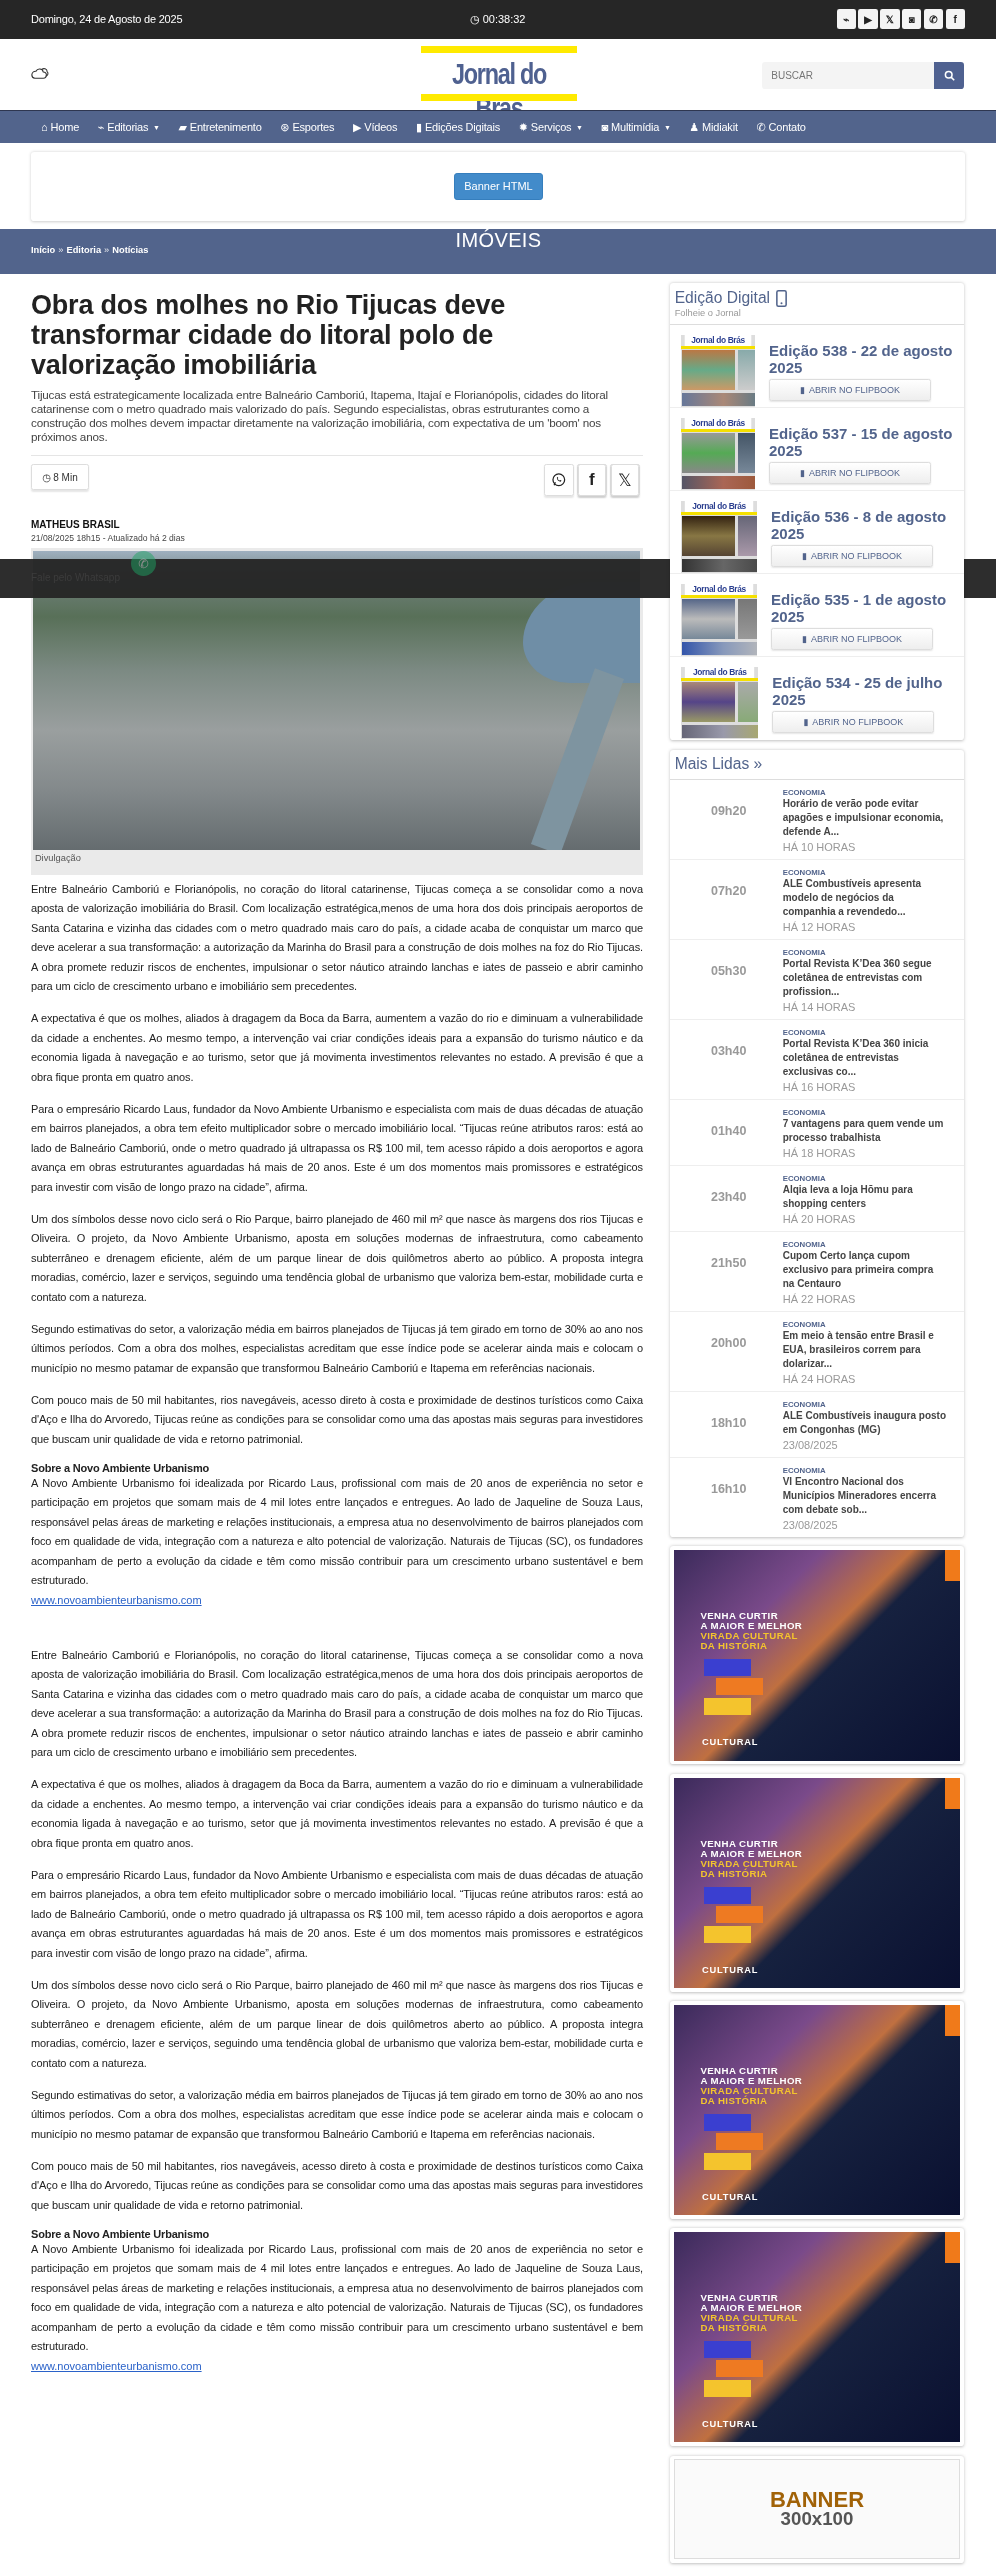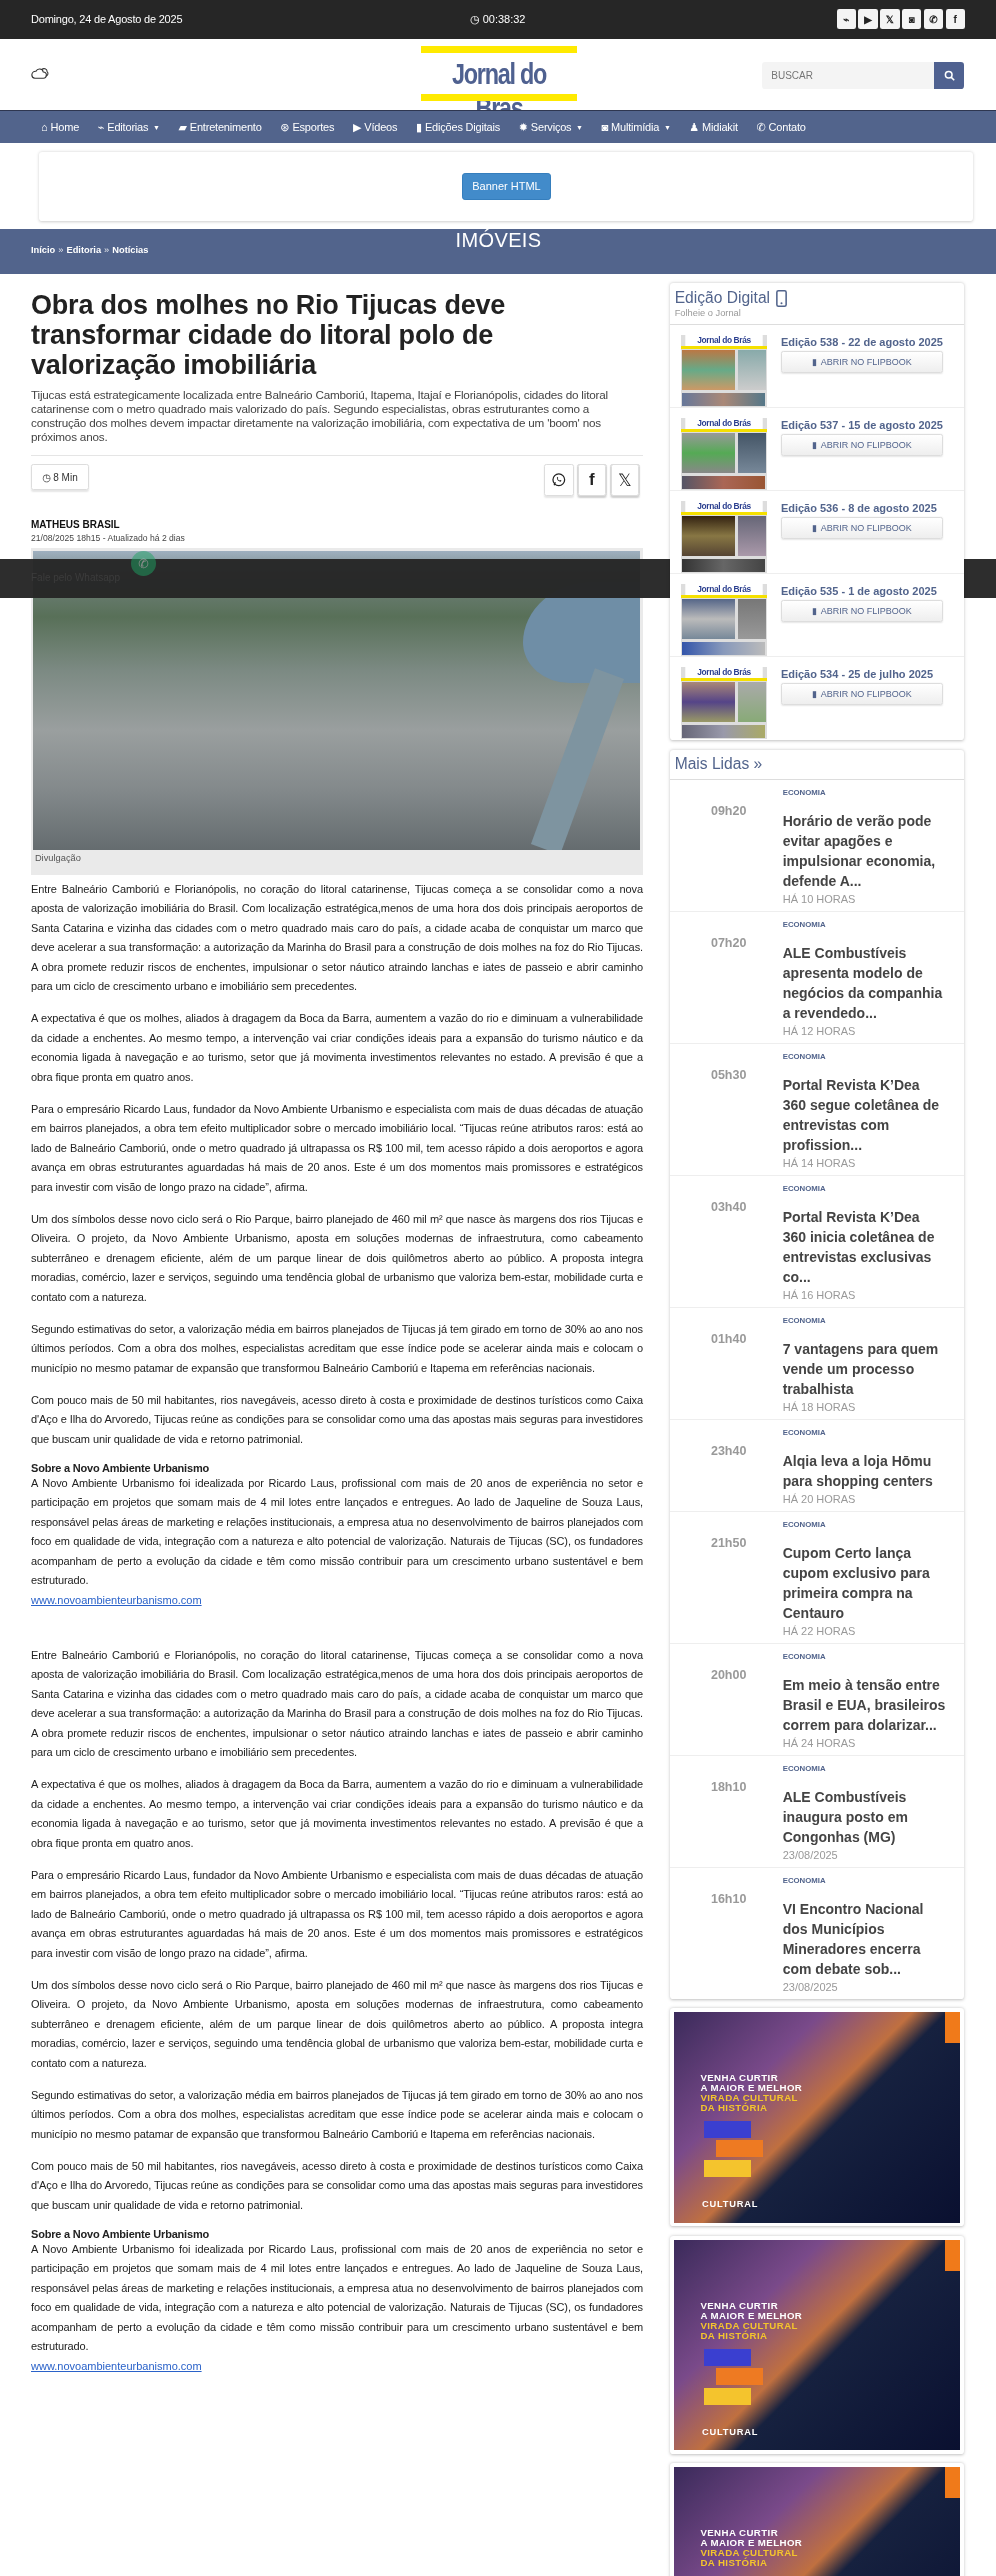--- a/index.html
+++ b/index.html
@@ -19,21 +19,21 @@
 .logo .bar.t{top:0}.logo .bar.b{top:48px}
 .logo .txt{position:absolute;left:0;top:11px;width:156px;text-align:center;font-family:"Liberation Sans Narrow","Liberation Sans",sans-serif;font-weight:bold;font-size:30px;color:#4f6190;letter-spacing:-1.6px;transform:scaleX(.78);transform-origin:center}
 .search{position:absolute;left:762px;top:23.4px;width:202px;height:26.5px;display:flex}
 .search input{width:173px;height:26.5px;border:none;background:#f4f4f4;padding-left:9.3px;font-size:10px;color:#999;border-radius:3.1px 0 0 3.1px;font-family:"Liberation Sans",sans-serif}
 .search button{width:30px;height:26.5px;background:#4f6190;border:none;border-radius:0 3.1px 3.1px 0;color:#fff;display:flex;align-items:center;justify-content:center}
 
 .nav{position:absolute;top:110px;left:0;width:997px;height:33px;background:#52648c;border-top:1.6px solid #2e3650;display:flex;align-items:center;padding-left:41px;gap:0}
 .nav a{color:#fff;font-size:11px;margin-right:18.7px;display:flex;align-items:center;gap:3.1px;letter-spacing:-0.2px}
 .nav .caret{font-size:7px;margin-left:1.6px}
 
-.bannerbox{position:absolute;top:152px;left:39px;width:934px;height:69px;background:#fff;border-radius:3.1px;box-shadow:0 0.8px 3.1px rgba(0,0,0,.2)}
+.bannerbox{position:absolute;top:152px;left:31px;width:934px;height:69px;background:#fff;border-radius:3.1px;box-shadow:0 0.8px 3.1px rgba(0,0,0,.2)}
 .bannerbtn{position:absolute;left:423px;top:21px;width:89px;height:26.5px;background:#428bca;color:#fff;border:0.8px solid #357ebd;border-radius:3.1px;font-size:11px;font-family:"Liberation Sans",sans-serif}
 
 .sectionbar{position:absolute;top:229px;left:0;width:997px;height:45px;background:#52648c;color:#fff}
 .crumbs{position:absolute;left:31px;top:16.4px;font-size:9.3px;font-weight:bold;display:flex;gap:3px}
 .crumbs .sep{font-weight:normal;opacity:.85}
 .sectitle{position:absolute;left:0;width:997px;top:0;text-align:center;font-size:20px;letter-spacing:0.4px}
 
 .article{position:absolute;left:31px;top:290px;width:612px}
 h1.title{font-size:27px;line-height:30px;font-weight:bold;color:#222;letter-spacing:-0.2px}
 .lead{margin-top:7.8px;font-size:11.7px;line-height:14px;color:#444;letter-spacing:-0.2px}
@@ -67,28 +67,28 @@
 .panel-head .s{font-size:9.3px;color:#999;margin-top:1.6px}
 .ed-item{display:flex;padding:9.3px 4.7px 6.2px;border-bottom:0.8px solid #eee;height:83px}
 .ed-item:last-child{border-bottom:none}
 .ed-thumb{width:86px;height:72px;margin-left:6.2px;background:#ddd;position:relative;overflow:hidden}
 .ed-thumb .mast{position:absolute;top:0;left:0;width:100%;height:11px;background:#fff;color:#2b3f8f;font-weight:bold;font-size:9.3px;text-align:center;line-height:11px;letter-spacing:-0.4px;transform:scaleX(.9)}
 .ed-thumb .yl{position:absolute;top:11px;left:0;width:100%;height:3.1px;background:#f5e000}
 .ed-thumb .p1{position:absolute;top:15.6px;left:1.6px;width:53px;height:40px}
 .ed-thumb .p2{position:absolute;top:15.6px;left:57px;width:28px;height:40px}
 .ed-thumb .p3{position:absolute;top:58px;left:1.6px;width:83px;height:13.2px}
 .ed-info{margin-left:14px}
-.ed-title{font-size:11px;font-weight:bold;color:#52648c;margin-top:1px}
+.ed-title{font-size:15px;font-weight:bold;color:#52648c;margin-top:7px}
 .ed-btn{margin-top:3.1px;width:162px;height:22.6px;border:0.8px solid #ddd;border-radius:2.3px;background:linear-gradient(#fff,#eee);font-size:9px;color:#52648c;display:flex;align-items:center;justify-content:center;gap:3.9px;box-shadow:0 0.8px 1.6px rgba(0,0,0,.1)}
 .ml-item{display:flex;padding:7.8px 4.7px 6.2px;border-bottom:0.8px solid #eee}
 .ml-item:last-child{border-bottom:none}
 .ml-time{width:108px;text-align:center;font-size:12.5px;font-weight:bold;color:#999;padding-top:15.6px}
 .ml-info{width:164px}
 .ml-cat{font-size:7.8px;font-weight:bold;color:#52648c}
-.ml-title{font-size:14px;font-weight:bold;color:#444;line-height:20px;margin-top:14px}
+.ml-title{font-size:10px;font-weight:bold;color:#444;line-height:14px;margin-top:0}
 .ml-ago{font-size:11px;color:#999;margin-top:2px}
 .ad{padding:3.9px;height:218px}
 .ad .art{width:100%;height:100%;position:relative;overflow:hidden;background:linear-gradient(135deg,#3a2a5a 0%,#7a4a8a 30%,#c07040 48%,#16213f 55%,#0a1030 100%)}
 .ad .art .txt{position:absolute;left:26.5px;top:61px;font-weight:bold;font-size:9.7px;line-height:10px;color:#fff;letter-spacing:0.4px}
 .ad .art .txt .y{color:#f4c42d}
 .ad .art .cult{position:absolute;left:28px;top:187px;color:#fff;font-weight:bold;font-size:9.3px;letter-spacing:0.8px}
 .ad .art .v1{position:absolute;left:30px;top:109px;width:47px;height:17px;background:#3a3fd0}
 .ad .art .v2{position:absolute;left:42px;top:128px;width:47px;height:17px;background:#ee7a22}
 .ad .art .v3{position:absolute;left:30px;top:148px;width:47px;height:17px;background:#f4c42d}
 .ad .art .o{position:absolute;right:0;top:0;width:15.6px;height:31px;background:#f07a1a}

